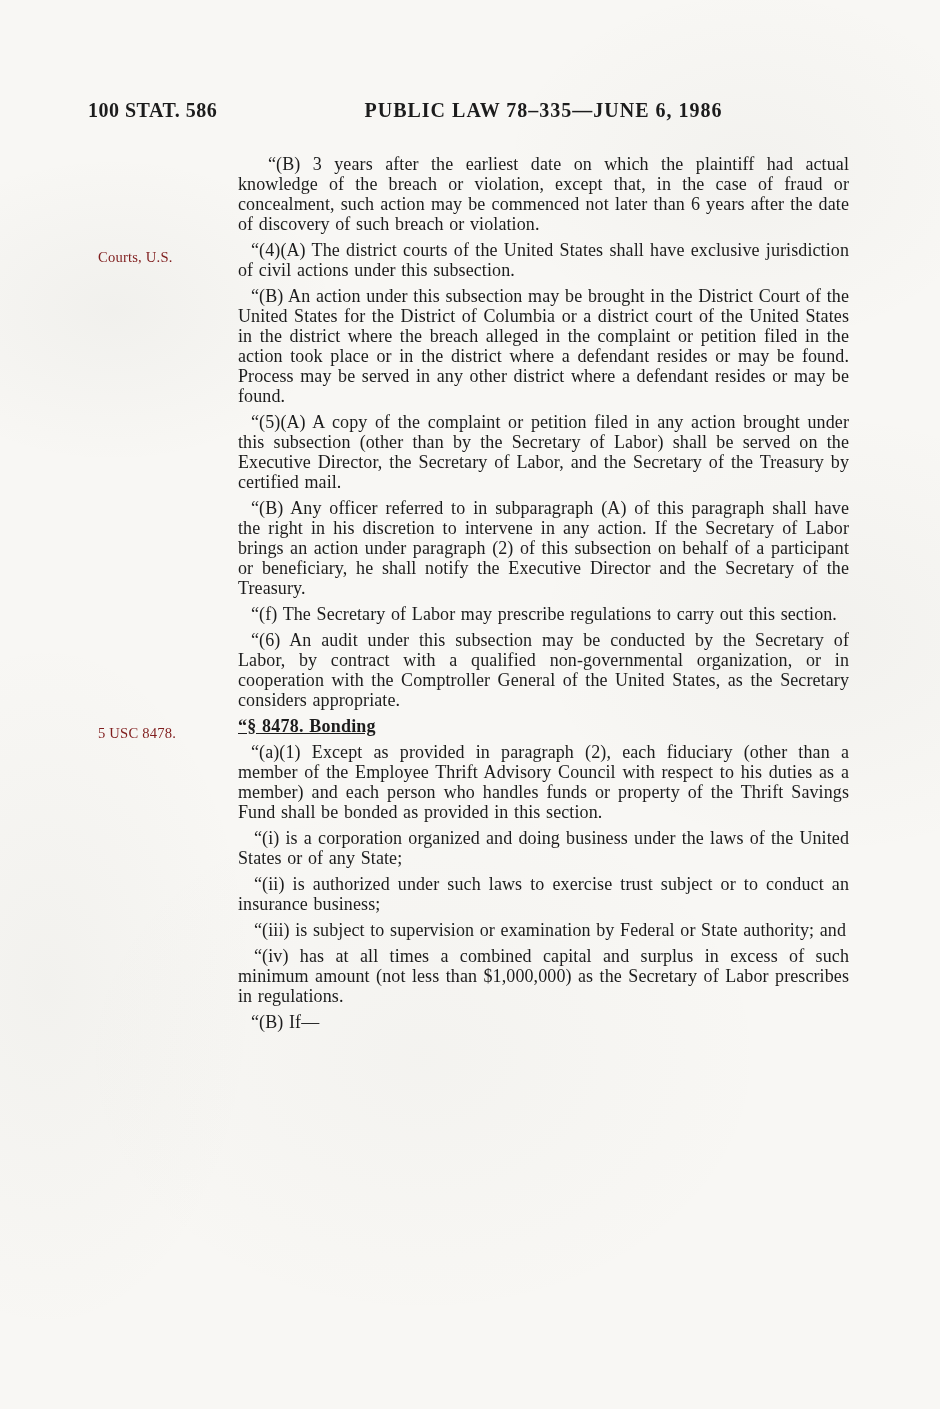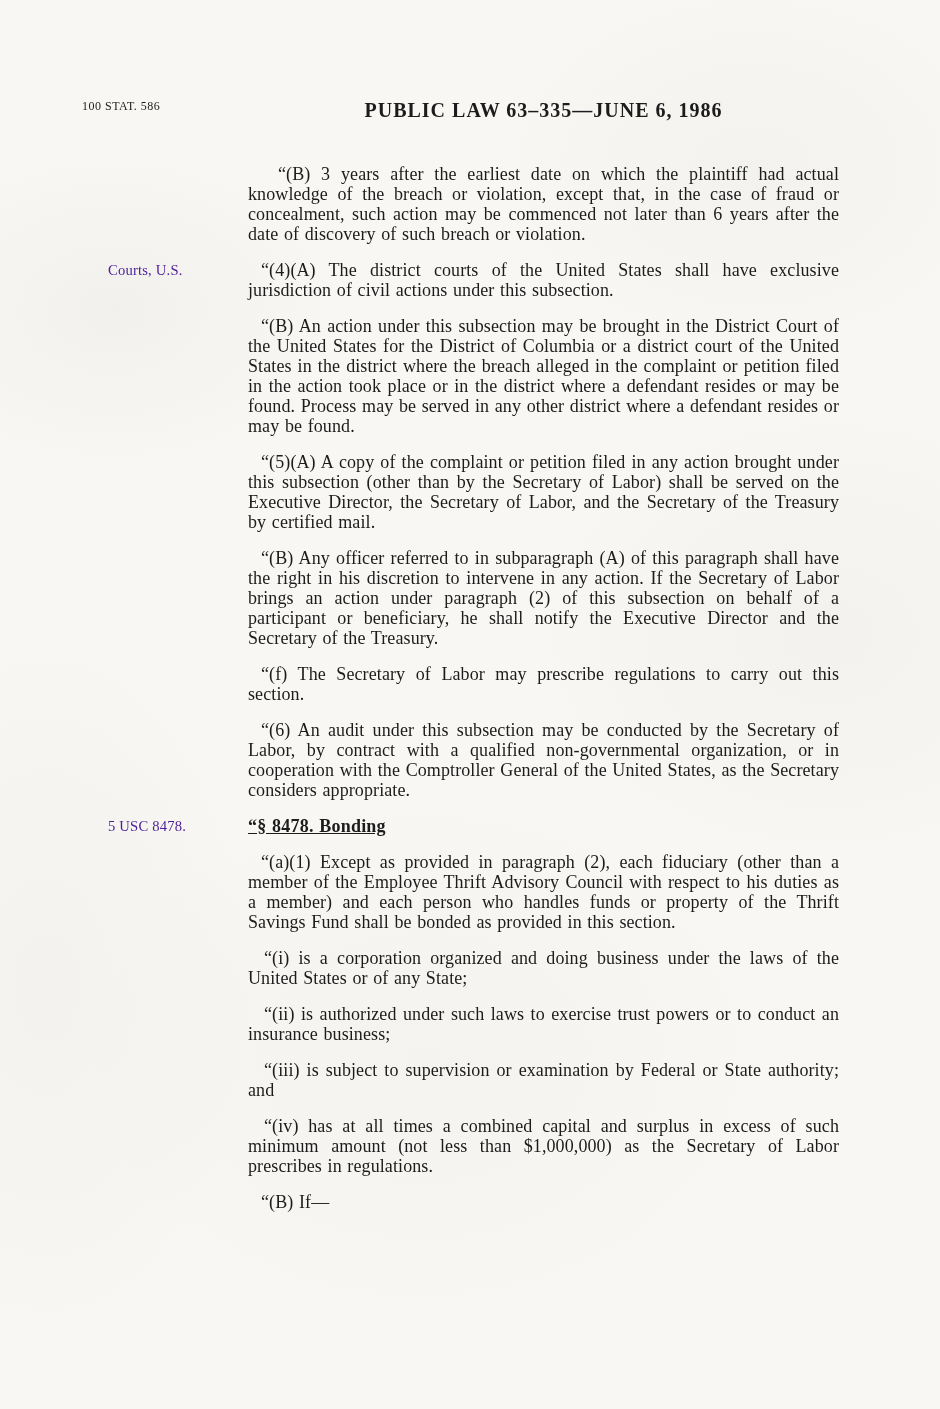--- a/index.html
+++ b/index.html
@@ -24,24 +24,24 @@
     background:
       radial-gradient(ellipse 320px 220px at 12% 22%, rgba(110,115,105,0.05), transparent 70%),
       radial-gradient(ellipse 420px 320px at 88% 45%, rgba(110,115,105,0.045), transparent 70%),
       radial-gradient(ellipse 360px 260px at 80% 12%, rgba(110,115,105,0.04), transparent 70%),
       radial-gradient(ellipse 500px 380px at 45% 75%, rgba(110,115,105,0.03), transparent 70%),
       radial-gradient(ellipse 300px 500px at 5% 70%, rgba(110,115,105,0.045), transparent 70%);
     pointer-events: none;
   }
   .stat-number {
     position: absolute;
-    left: 82px;
+    left: 88px;
     top: 99px;
-    font-size: 12px;
-    font-weight: normal;
+    font-size: 20px;
+    font-weight: bold;
     letter-spacing: 0.5px;
     white-space: nowrap;
   }
   .law-title {
     position: absolute;
     left: 232px;
     top: 99px;
     width: 623px;
     text-align: center;
     font-size: 20px;
@@ -54,21 +54,21 @@
     left: 232px;
     top: 148px;
     width: 623px;
     font-size: 18px;
     line-height: 20px;
     word-spacing: 1px;
     letter-spacing: 0.1px;
     text-align: justify;
   }
   .column p, .column h2 {
-    margin: 16px;
+    margin: 6px;
     padding: 0;
   }
   .para {
     text-indent: 13px;
   }
   .block-sub {
     margin-left: 10px;
     text-indent: 30px;
   }
   .item {
@@ -83,40 +83,40 @@
     letter-spacing: 0.2px;
     margin: 13px 0 9px 0;
     text-decoration: underline;
   }
   .rel {
     position: relative;
   }
   .margin-note {
     position: absolute;
     left: -140px;
-    top: 2px;
+    top: 9px;
     width: 132px;
     font-size: 14.6px;
     line-height: 17px;
     font-weight: normal;
     letter-spacing: 0.2px;
     word-spacing: 0;
     text-align: left;
     text-indent: 0;
-    color: #4c1d95;
+    color: #7f1d1d;
   }
 </style>
 </head>
 <body>
 
 <div class="page">
 
   <div class="stat-number">100 STAT. 586</div>
 
-  <div class="law-title">PUBLIC LAW 63–335—JUNE 6, 1986</div>
+  <div class="law-title">PUBLIC LAW 78–335—JUNE 6, 1986</div>
 
   <main class="column">
 
     <p class="block-sub">“(B) 3 years after the earliest date on which the plaintiff had actual knowledge of the breach or violation, except that, in the case of fraud or concealment, such action may be commenced not later than 6 years after the date of discovery of such breach or violation.</p>
 
     <p class="para rel">
       <span class="margin-note">Courts, U.S.</span>
       <span>“(4)(A) The district courts of the United States shall have exclusive jurisdiction of civil actions under this subsection.</span>
     </p>
 
@@ -134,21 +134,21 @@
     <h2 class="section-heading rel">
       <span class="margin-note">5 USC 8478.</span>
       <span>“§ 8478. Bonding</span>
     </h2>
 
     <p class="para">“(a)(1) Except as provided in paragraph (2), each fiduciary (other than a member of the Employee Thrift Advisory Council with respect to his duties as a member) and each person who handles funds or property of the Thrift Savings Fund shall be bonded as provided in this section.</p>
 
 
     <p class="item">“(i) is a corporation organized and doing business under the laws of the United States or of any State;</p>
 
-    <p class="item">“(ii) is authorized under such laws to exercise trust powers or to conduct an insurance business;</p>
+    <p class="item">“(ii) is authorized under such laws to exercise trust subject or to conduct an insurance business;</p>
 
     <p class="item">“(iii) is subject to supervision or examination by Federal or State authority; and</p>
 
     <p class="item">“(iv) has at all times a combined capital and surplus in excess of such minimum amount (not less than $1,000,000) as the Secretary of Labor prescribes in regulations.</p>
 
     <p class="para">“(B) If—</p>
 
 
   </main>
 </div>

